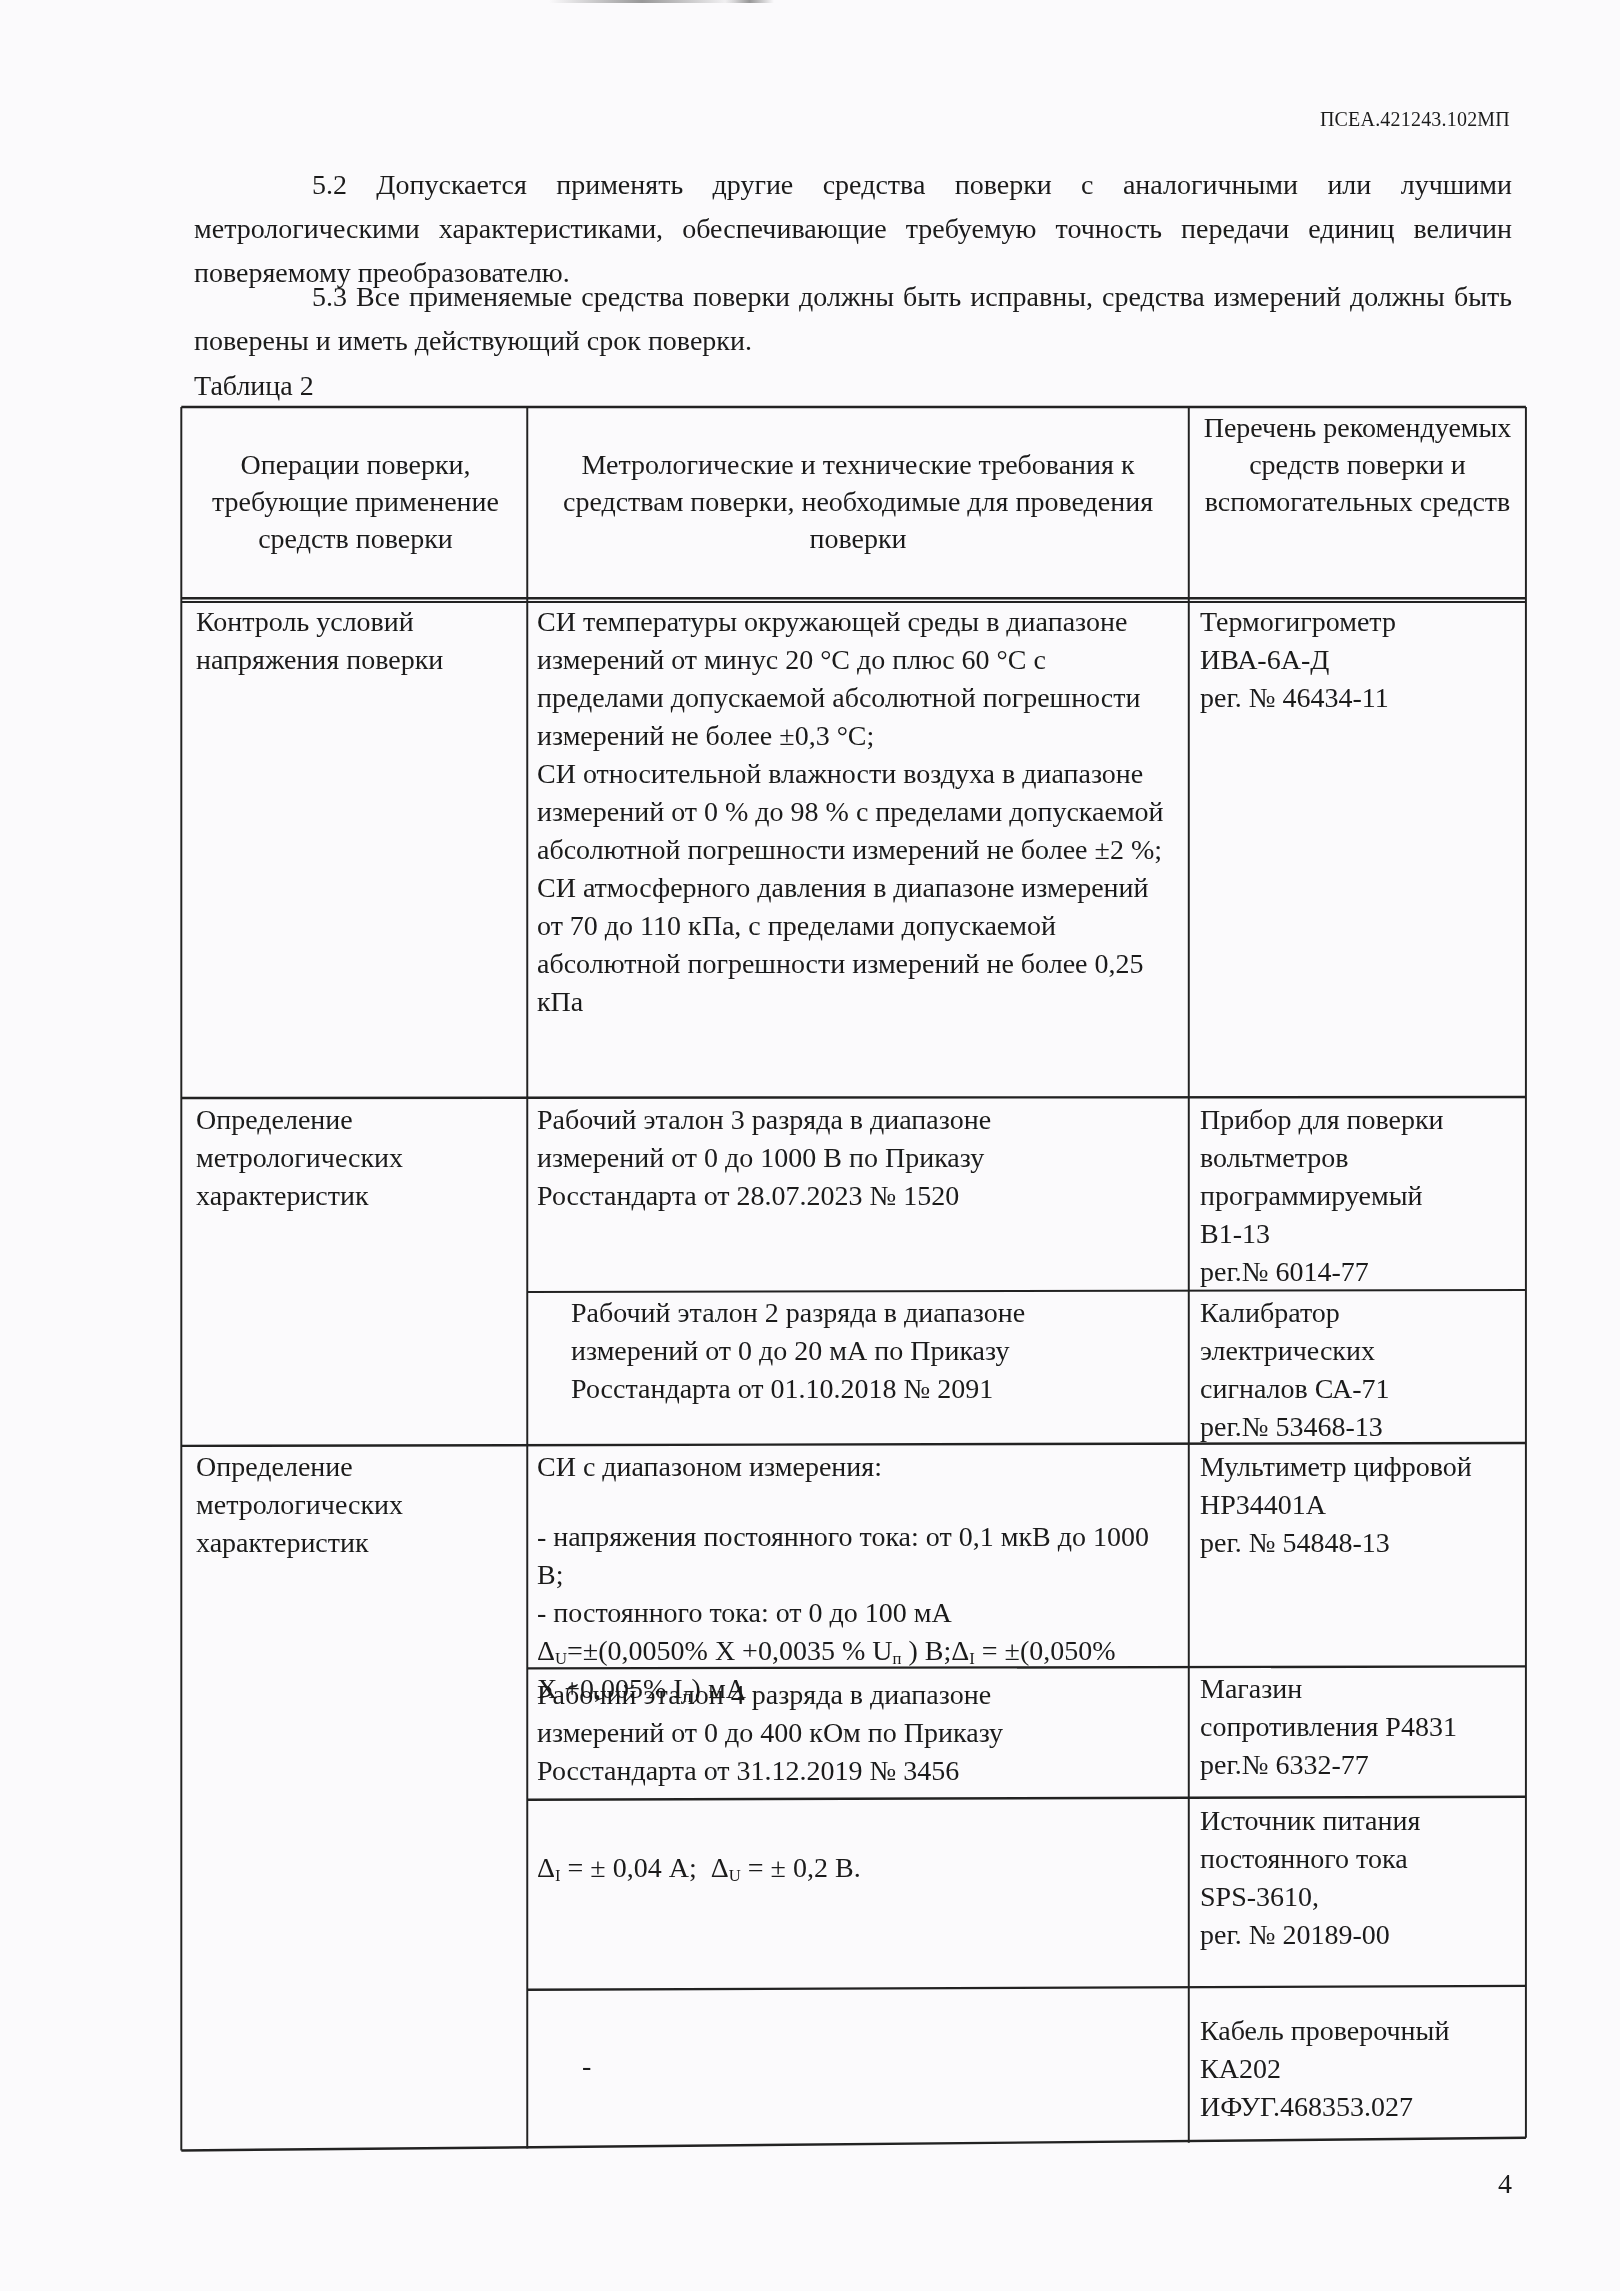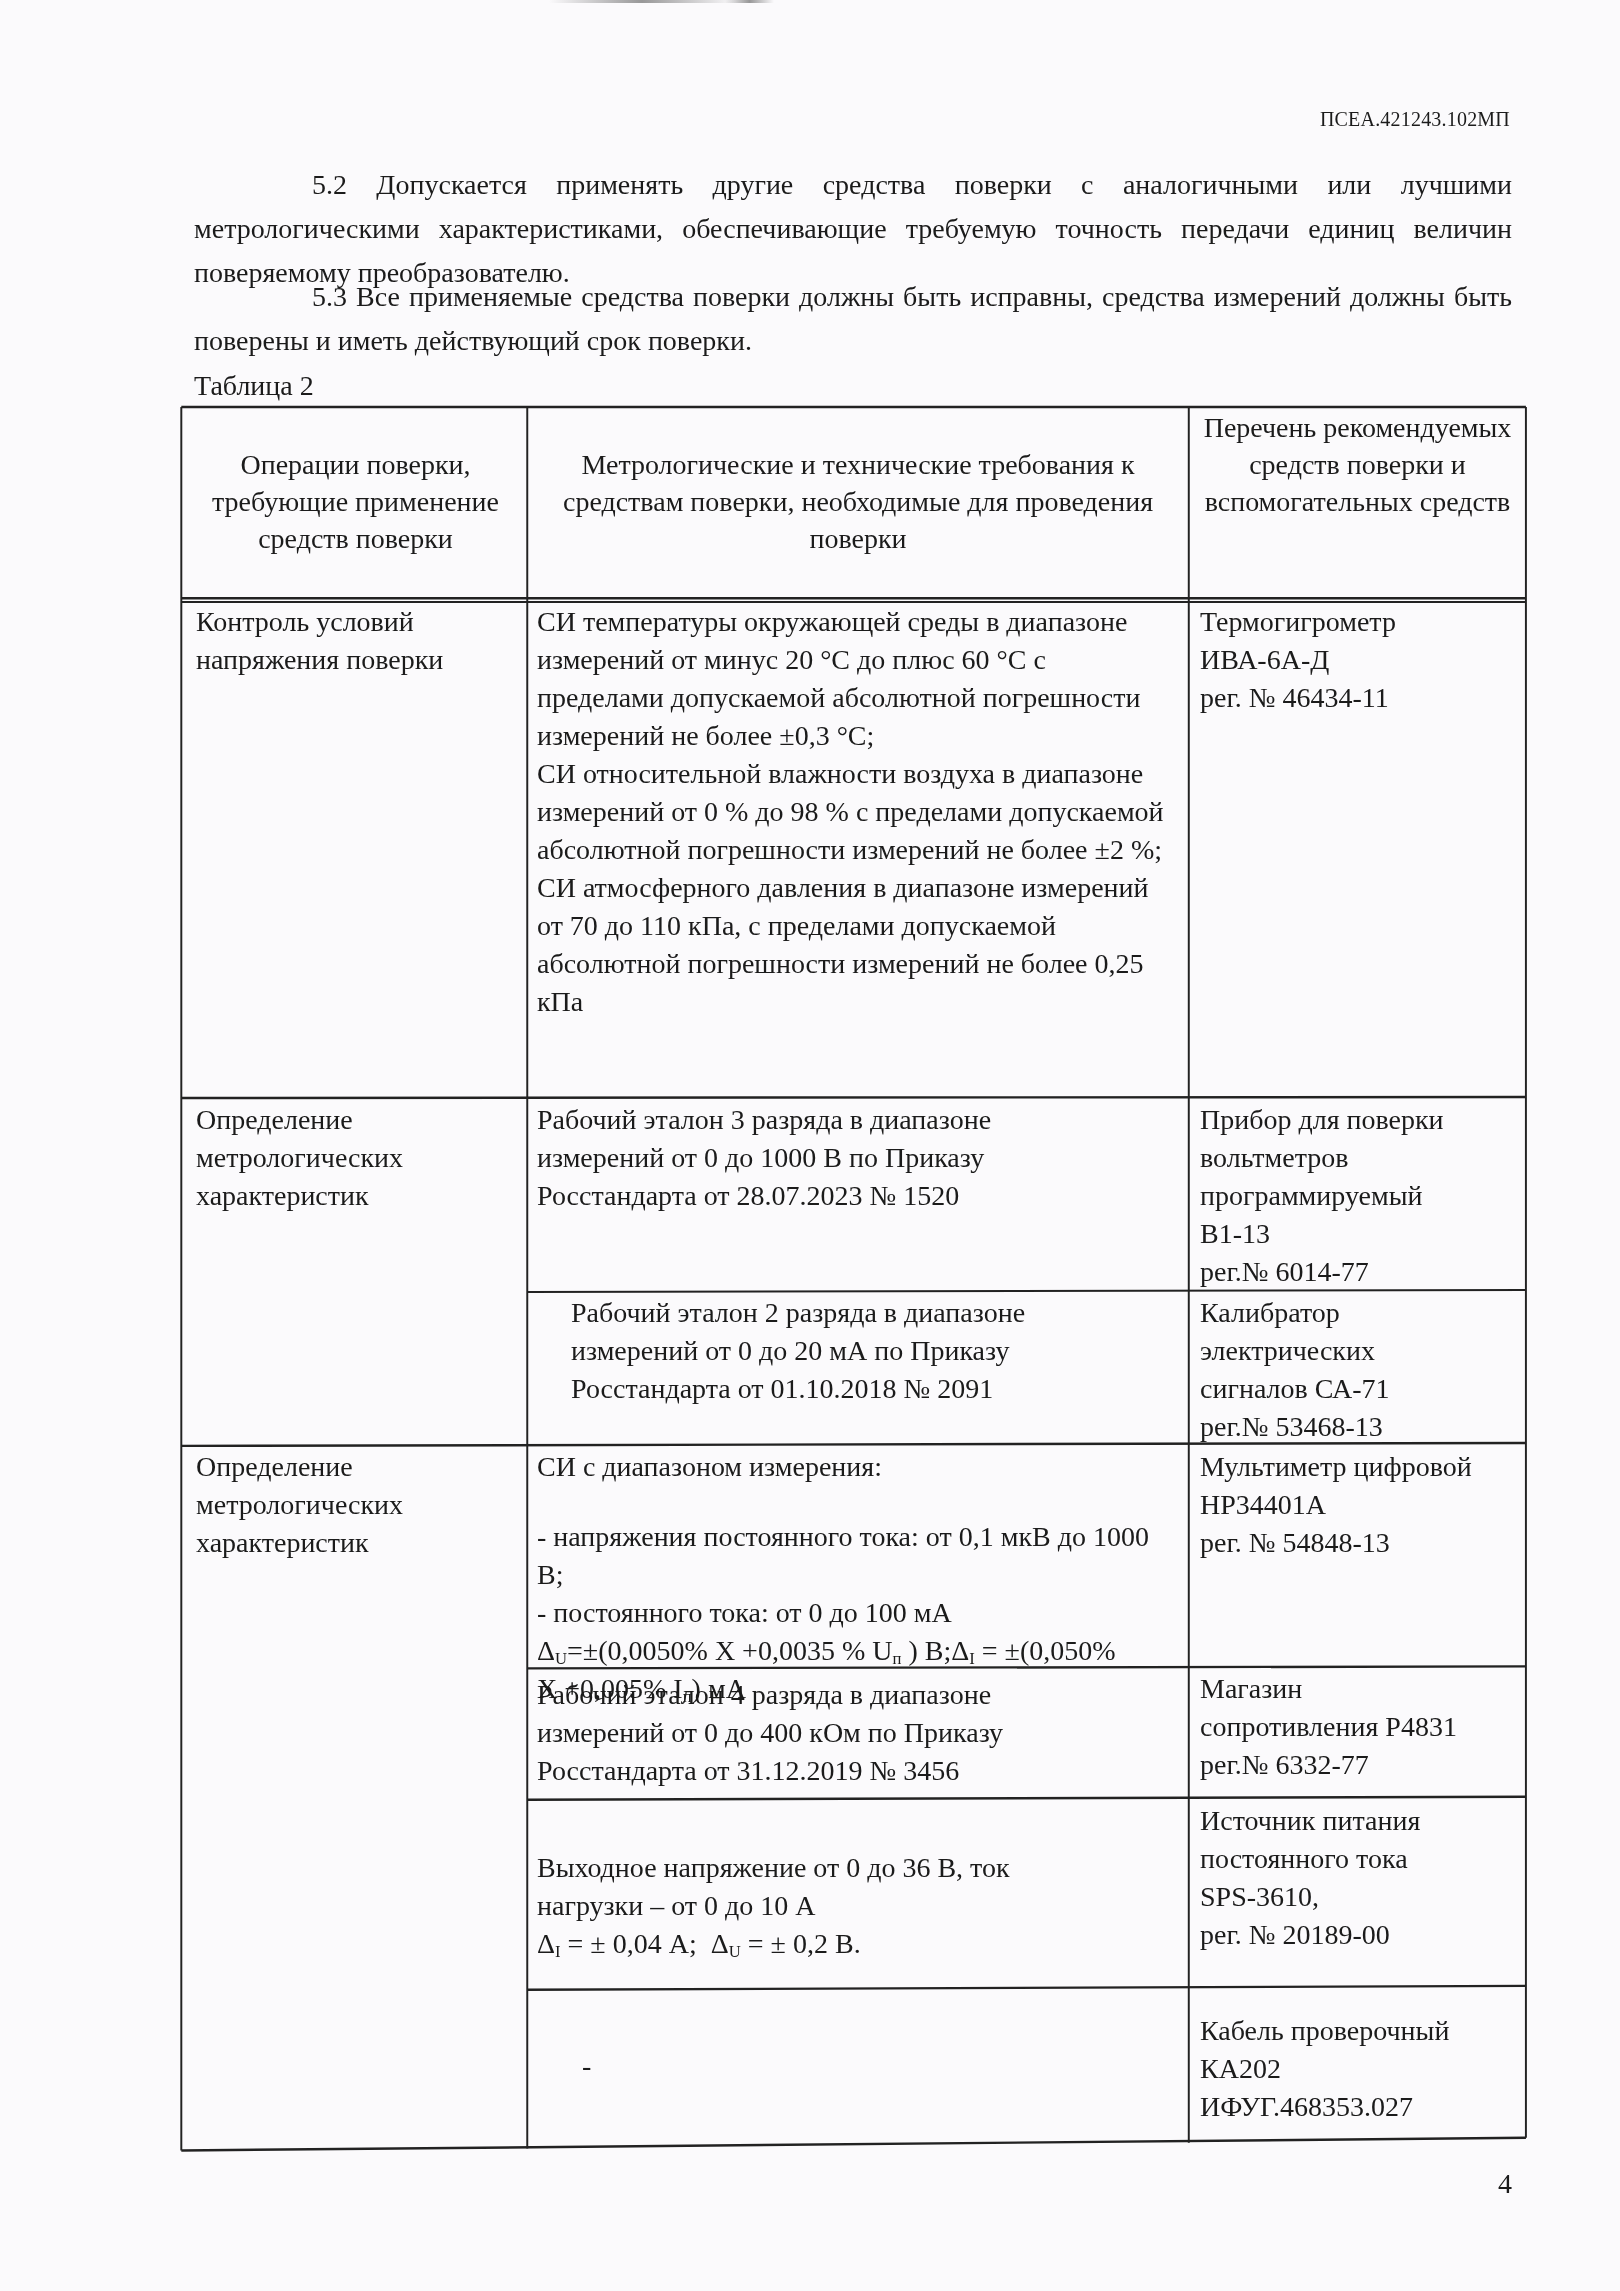--- a/index.html
+++ b/index.html
@@ -92,21 +92,20 @@
 </div>
 <div class="cell pre" style="left:1200px;top:1448px;width:323px;">Мультиметр цифровой HP34401A
 рег. № 54848-13</div>
 
 <div class="cell" style="left:537px;top:1676px;width:549px;">Рабочий эталон 4 разряда в диапазоне измерений от 0 до 400 кОм по Приказу Росстандарта от 31.12.2019 № 3456</div>
 <div class="cell pre" style="left:1200px;top:1670px;width:323px;">Магазин
 сопротивления Р4831
 рег.№ 6332-77</div>
 
 <div class="cell" style="left:537px;top:1849px;width:588px;">
-  <div style="width:578px;">Выходное напряжение от 0 до 36 В, ток нагрузки – от 0 до 10 А</div>
   <div>
     <span>Δ</span><sub>I</sub><span style="white-space:pre;"> = ± 0,04 А;  </span><span>Δ</span><sub>U</sub><span> = ± 0,2 В.</span>
   </div>
 </div>
 <div class="cell pre" style="left:1200px;top:1802px;width:323px;">Источник питания постоянного тока
 SPS-3610,
 рег. № 20189-00</div>
 
 <div class="cell" style="left:582px;top:2047px;width:59px;">-</div>
 <div class="cell pre" style="left:1200px;top:1992px;width:323px;margin-top:20px;">Кабель проверочный

